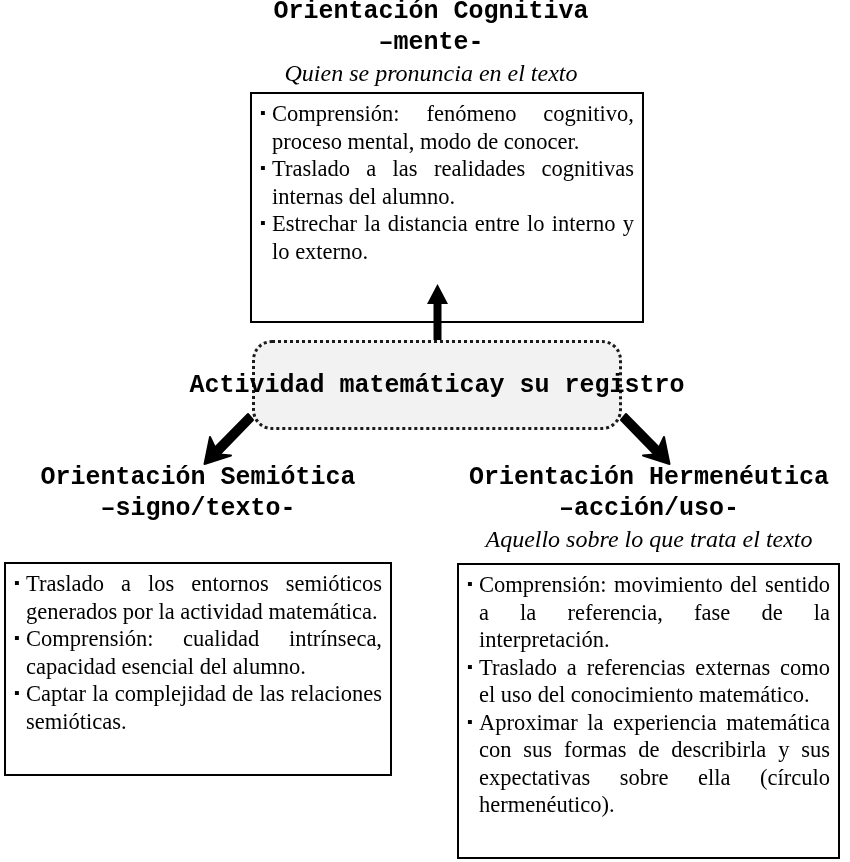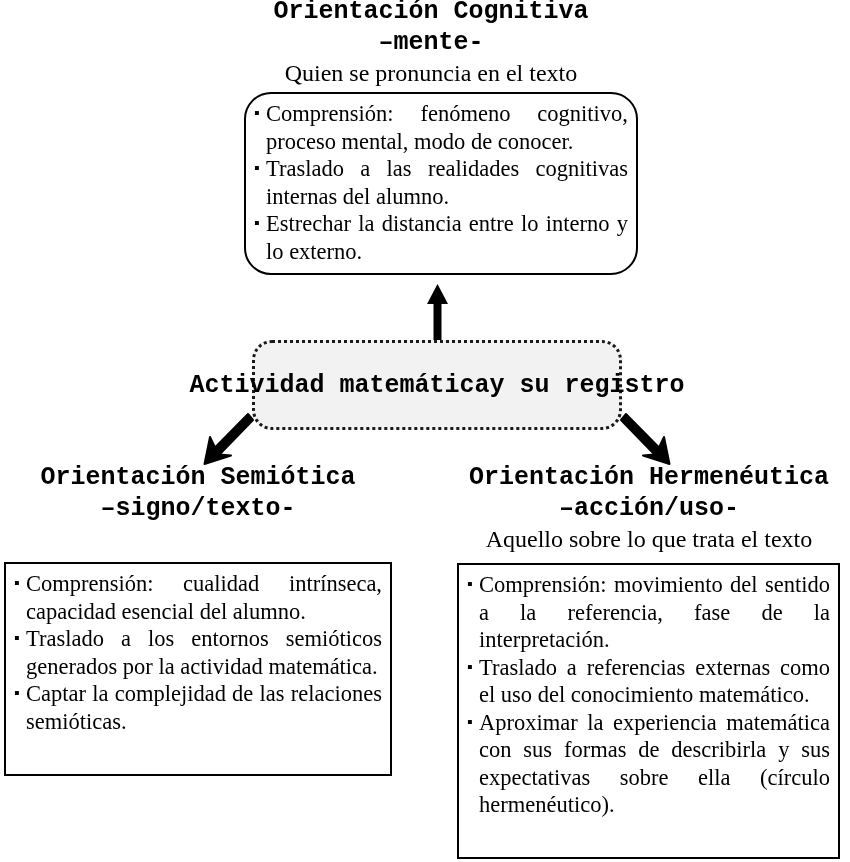--- a/index.html
+++ b/index.html
@@ -28,20 +28,21 @@
   .heading-line {
     font-family: "Liberation Mono", "DejaVu Sans Mono", monospace;
     font-weight: bold;
     font-size: 25px;
     line-height: 31px;
     letter-spacing: 0px;
     white-space: nowrap;
   }
   .subtitle-line {
     font-family: "Liberation Serif", "DejaVu Serif", serif;
+    font-style: italic;
     font-size: 24px;
     line-height: 30px;
     white-space: nowrap;
   }
 
   
   .panel {
     position: absolute;
     border: 2.5px solid #000000;
     background: #ffffff;
@@ -101,21 +102,21 @@
 <body>
 
 <div id="canvas">
 
   <div class="heading-block" style="left:234px; top:-4px; width:394px;">
     <div class="heading-line">Orientación Cognitiva</div>
     <div class="heading-line">–mente-</div>
     <div class="subtitle-line">Quien se pronuncia en el texto</div>
   </div>
 
-  <div class="panel" style="left:244px; top:92px; width:394px; height:183px;border-radius:27px;">
+  <div class="panel" style="left:250px; top:92px; width:394px; height:231px;">
     <ul class="bullet-list">
       <li class="bullet-item">Comprensión: fenómeno cognitivo, proceso mental, modo de conocer.</li>
       <li class="bullet-item">Traslado a las realidades cognitivas internas del alumno.</li>
       <li class="bullet-item">Estrechar la distancia entre lo interno y lo externo.</li>
     </ul>
   </div>
 
   <svg class="arrow-svg" style="left:424px; top:284px;" width="28" height="60" viewBox="0 0 28 60">
     <path d="M13.5 0 L24 20 L17.5 20 L17.5 60 L9.5 60 L9.5 20 L3 20 Z" fill="#000000"></path>
   </svg>
@@ -133,22 +134,22 @@
     <path d="M6 0 L1 6 L34.5 40.5 L23 41.5 L49.5 50 L44 23 L39 33.5 Z" fill="#000000" stroke="#000000" stroke-width="2" stroke-linejoin="round"></path>
   </svg>
 
   <div class="heading-block" style="left:4px; top:462px; width:388px;">
     <div class="heading-line">Orientación Semiótica</div>
     <div class="heading-line">–signo/texto-</div>
   </div>
 
   <div class="panel" style="left:4px; top:562px; width:388px; height:214px;">
     <ul class="bullet-list">
+      <li class="bullet-item">Traslado a los entornos semióticos generados por la actividad matemática.</li>
       <li class="bullet-item">Comprensión: cualidad intrínseca, capacidad esencial del alumno.</li>
-      <li class="bullet-item">Traslado a los entornos semióticos generados por la actividad matemática.</li>
       <li class="bullet-item">Captar la complejidad de las relaciones semióticas.</li>
     </ul>
   </div>
 
   <div class="heading-block" style="left:457px; top:462px; width:384px;">
     <div class="heading-line">Orientación Hermenéutica</div>
     <div class="heading-line">–acción/uso-</div>
     <div class="subtitle-line">Aquello sobre lo que trata el texto</div>
   </div>
 

